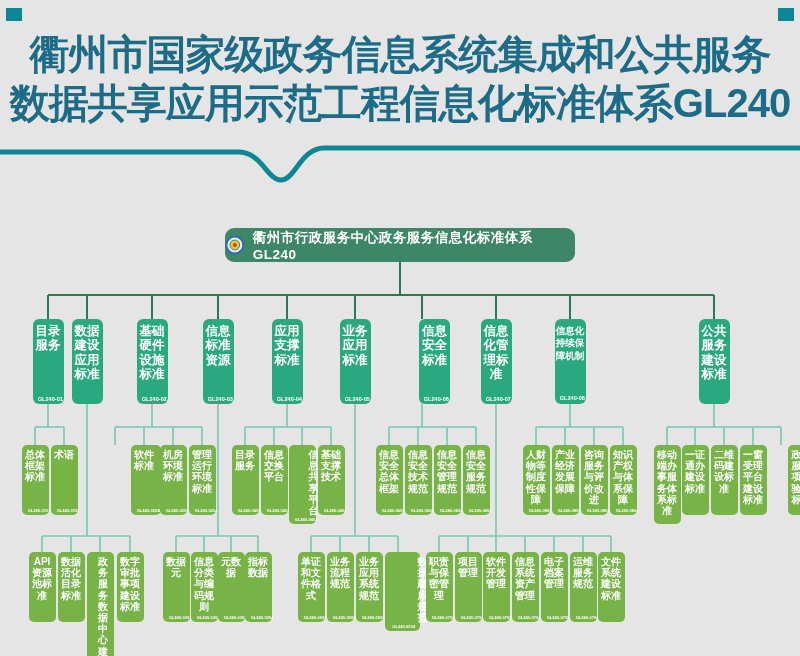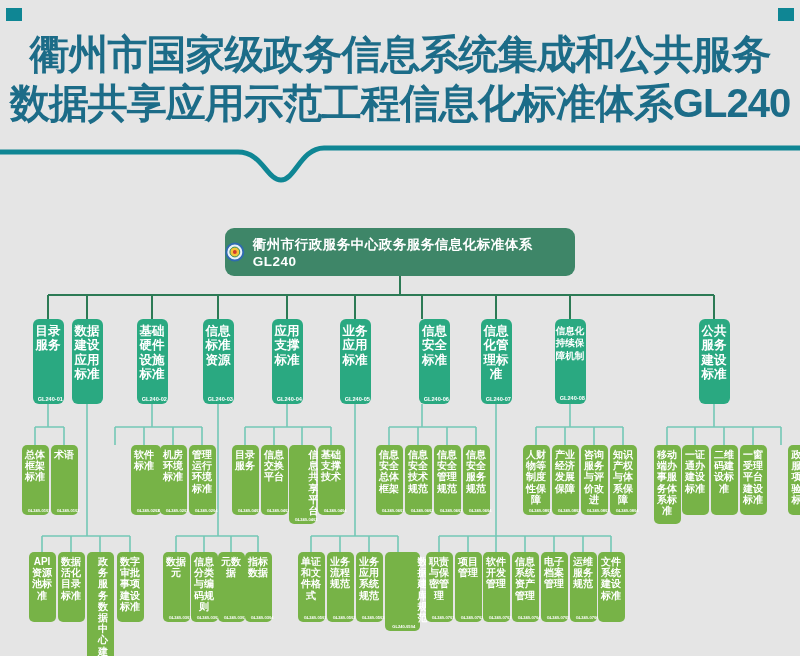--- a/index.html
+++ b/index.html
@@ -2,21 +2,21 @@
 <html><head>
 <meta charset="utf-8">
 <style>
   html,body{margin:0;padding:0;background:#ffffff;}
   #stage{position:relative;width:800px;height:656px;background:#e5e5e5;overflow:hidden;
          font-family:"Liberation Sans","DejaVu Sans",sans-serif;}
   .corner{position:absolute;width:16px;height:13px;background:var(--brace);}
   #title{position:absolute;top:30px;left:0;width:800px;text-align:center;
          color:var(--title);font-weight:bold;font-size:40px;line-height:1.22;letter-spacing:-1px;}
   #brace{position:absolute;top:144px;left:0;}
-  #root{position:absolute;left:225px;top:228px;width:350px;height:48px;background:var(--root);
+  #root{position:absolute;left:225px;top:228px;width:350px;height:34px;background:var(--root);
         border-radius:9px;display:flex;align-items:center;justify-content:center;gap:8px;
         color:#fff;font-weight:bold;font-size:13.5px;letter-spacing:0.5px;}
   #connectors{position:absolute;left:0;top:0;}
   .box{position:absolute;box-sizing:border-box;color:#fff;font-weight:bold;text-align:center;
        word-break:break-all;border-radius:5px;}
   .l2{width:31px;height:85px;background:var(--l2);font-size:12.5px;line-height:1.14;
       padding:5px 3px;border-radius:6px;}
   .l2.small3{font-size:9.5px;line-height:1.3;padding:6px 1px;}
   .leaf{width:27px;background:var(--leaf);font-size:10px;line-height:1.12;
         padding:4px 2px 8px;}

